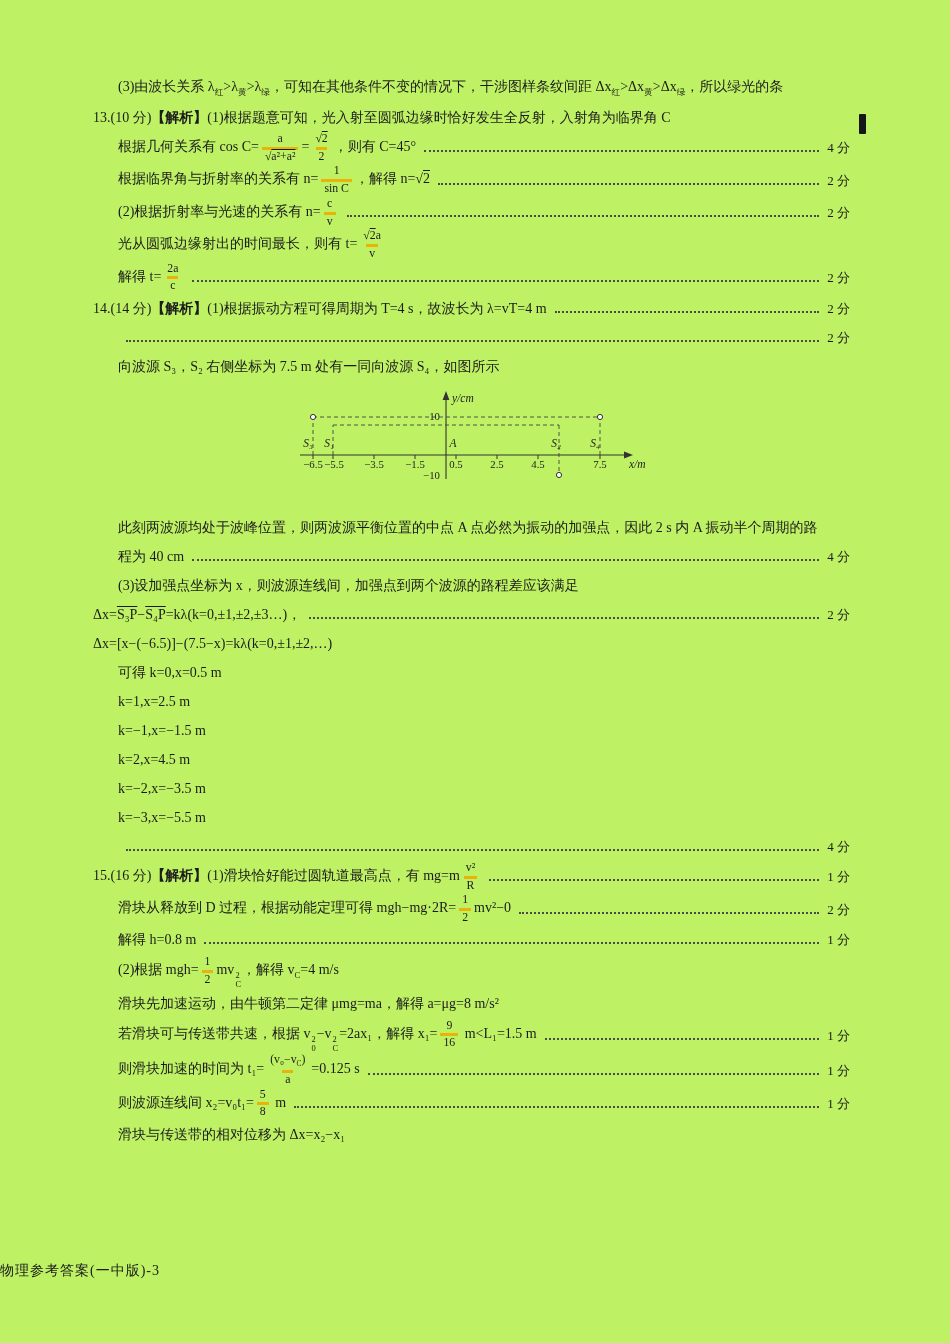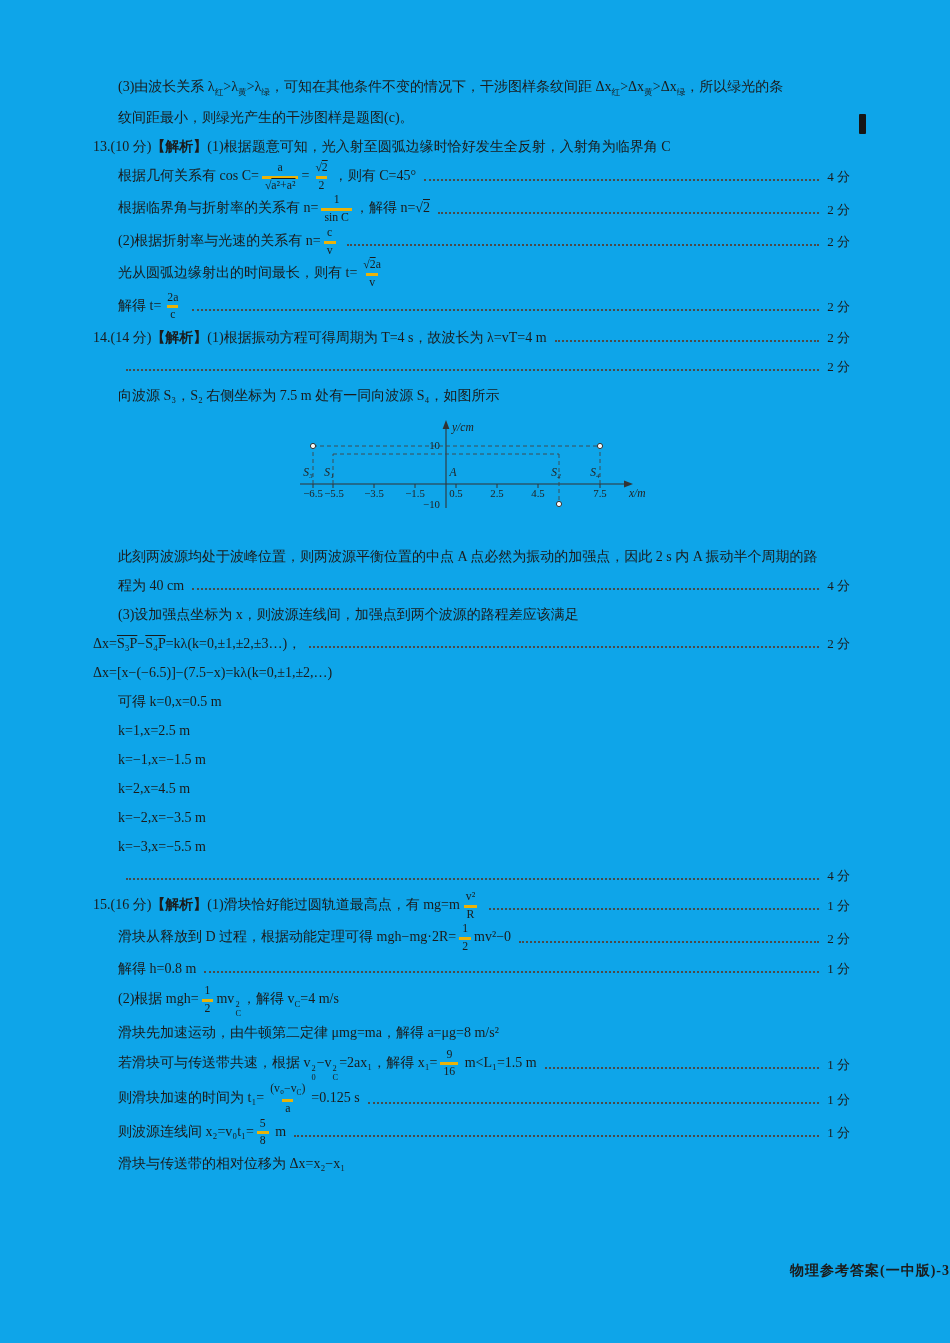--- a/index.html
+++ b/index.html
@@ -1,18 +1,18 @@
 <!DOCTYPE html>
 <html><head>
 <meta charset="utf-8">
 <style>
   *{box-sizing:border-box}
   html,body{margin:0;padding:0}
   body{background:#d8d8d6;display:flex;justify-content:center;font-family:"Liberation Serif","DejaVu Serif",serif}
-  .page{position:relative;width:950px;height:1343px;background:#0ea5e9;color:#1b1b1b;font-size:14px;overflow:hidden;box-shadow:0 0 6px rgba(0,0,0,.25)}
+  .page{position:relative;width:950px;height:1343px;background:#bef264;color:#1b1b1b;font-size:14px;overflow:hidden;box-shadow:0 0 6px rgba(0,0,0,.25)}
   .content{position:absolute;left:93px;top:74px;width:757px}
   .line{display:flex;align-items:center;min-height:29px}
   .ind1{padding-left:25px}
   .lc{white-space:nowrap}
   .bold{font-weight:bold}
   .leader{flex:1 1 auto;min-width:16px;height:0;border-bottom:2px dotted #4a4a4a;align-self:center;margin:0 8px;position:relative;top:3px}
   .score{white-space:nowrap;font-size:13px}
   sub,sup{font-size:0.62em}
   .frac{display:inline-flex;flex-direction:column;align-items:center;vertical-align:middle;margin:0 3px;font-size:0.84em;line-height:1.25;text-align:center}
   .frac .fn,.frac .fd{padding:0 3px}
@@ -20,36 +20,33 @@
   .rc{text-decoration:overline}
   .ol{text-decoration:overline}
   .ss{display:inline-flex;flex-direction:column;align-items:flex-start;font-size:0.6em;line-height:1.05;vertical-align:-0.45em;margin:0 1px}
   .diagram{margin:8px 0 8px 195px}
   svg text{font-size:10.8px;fill:#222;font-family:"Liberation Serif","DejaVu Serif",serif}
   svg .it{font-style:italic;font-size:11.5px}
   .ax{stroke:#333;stroke-width:1.1}
   .dash{stroke:#444;stroke-width:0.9;stroke-dasharray:4 3;fill:none}
   .tick{stroke:#333;stroke-width:1}
   .pt{fill:#fafaf8;stroke:#333;stroke-width:1}
-  .footer{position:absolute;left:0;right:0;top:1262px;text-align:right;font-weight:bold;font-size:14px;letter-spacing:1px}
+  .footer{position:absolute;left:0;right:0;top:1262px;text-align:left;font-weight:normal;font-size:14px;letter-spacing:1px}
   .artifact{position:absolute;right:84px;top:114px;width:7px;height:20px;background:#161616;border-radius:1px}
 </style>
 </head>
 <body>
 
 <div class="page">
   <div class="artifact"></div>
 
   <div class="content">
     <div id="lines-top">
         <div class="line ind1">
           <span class="lc"><span>(3)由波长关系 λ</span><sub>红</sub><span>&gt;λ</span><sub>黄</sub><span>&gt;λ</span><sub>绿</sub><span>，可知在其他条件不变的情况下，干涉图样条纹间距 Δx</span><sub>红</sub><span>&gt;Δx</span><sub>黄</sub><span>&gt;Δx</span><sub>绿</sub><span>，所以绿光的条</span></span>
-        </div>
-        <div class="line ind1">
-          <span class="lc"><span>纹间距最小，则绿光产生的干涉图样是题图(c)。</span></span>
         </div>
         <div class="line ind0">
           <span class="lc"><span>13.(10 分)</span><span class="bold">【解析】</span><span>(1)根据题意可知，光入射至圆弧边缘时恰好发生全反射，入射角为临界角 C</span></span>
         </div>
         <div class="line ind1">
           <span class="lc"><span>根据几何关系有 cos C=</span><span class="frac">
               <span class="fn">a</span>
               <span class="fd"><span>√<span class="rc">a²+a²</span></span></span>
             </span><span>=</span><span class="frac">
               <span class="fn"><span>√<span class="rc">2</span></span></span>

